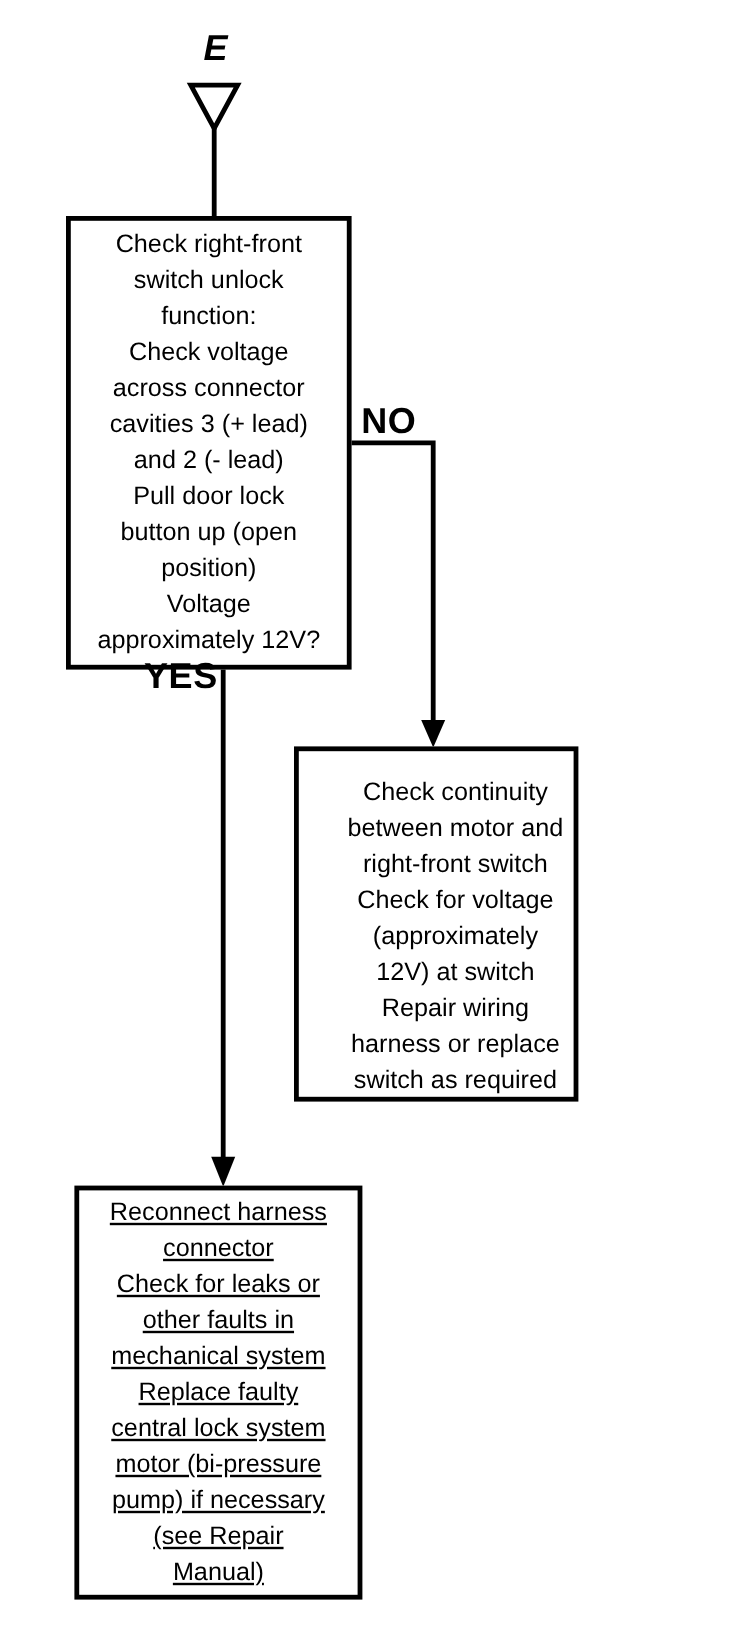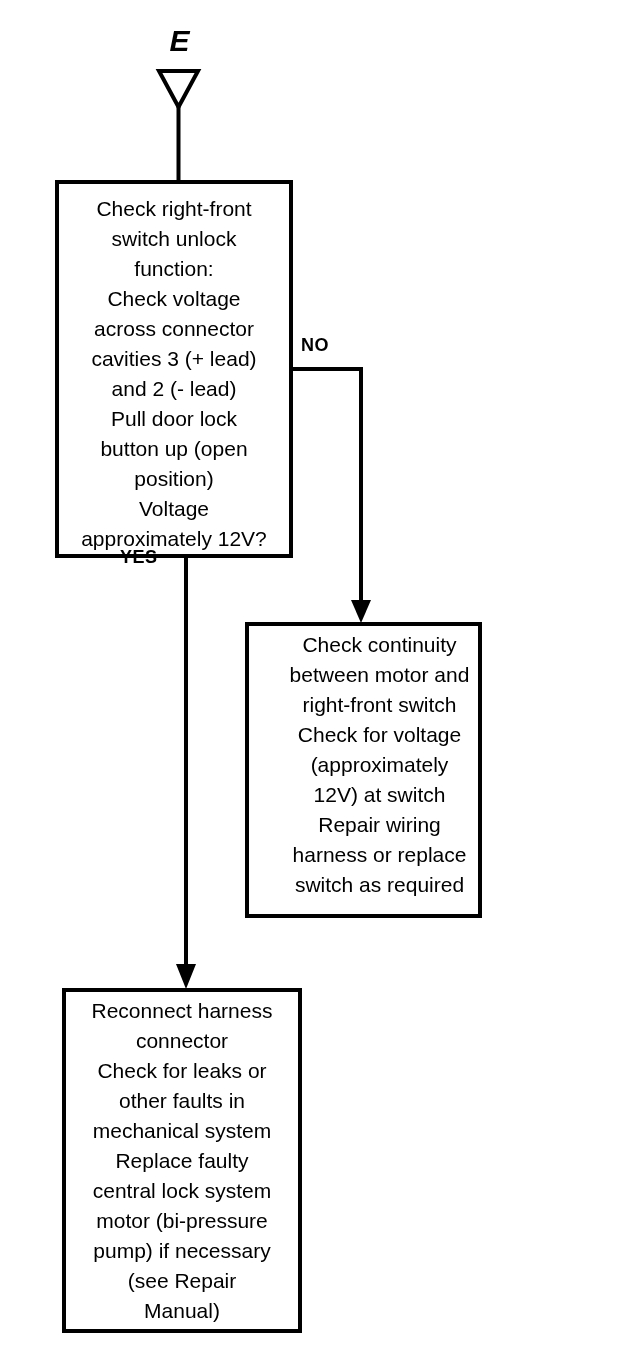--- a/index.html
+++ b/index.html
@@ -35,29 +35,29 @@
     display: flex;
     justify-content: center;
   }
   .node-text {
     white-space: pre-line;
     text-align: center;
     font-size: 21px;
     line-height: 30px;
     width: 100%;
   }
-  .node-1 { left: 55px;  top: 180px; width: 238px; height: 378px; align-items: flex-end; }
+  .node-1 { left: 55px;  top: 180px; width: 238px; height: 378px; }
   .node-1 .node-text { padding-top: 5px; }
   .node-2 { left: 245px; top: 622px; width: 237px; height: 296px; }
-  .node-2 .node-text { padding-top: 4px; margin-left: 32px; }
-  .node-3 { left: 62px;  top: 988px; width: 240px; height: 345px; }
+  .node-2 .node-text { padding-top: 20px; margin-left: 32px; }
+  .node-3 { left: 62px;  top: 988px; width: 240px; height: 345px; text-decoration: underline; }
   .node-3 .node-text { padding-top: 4px; }
   .edge-label {
     position: absolute;
-    font-size: 18px;
+    font-size: 30px;
     font-weight: bold;
     letter-spacing: 0.5px;
   }
   .edge-label-no  { left: 301px; top: 335px; }
   .edge-label-yes { left: 120px; top: 547px; }
 </style>
 </head>
 <body>
 
 <div class="canvas">

